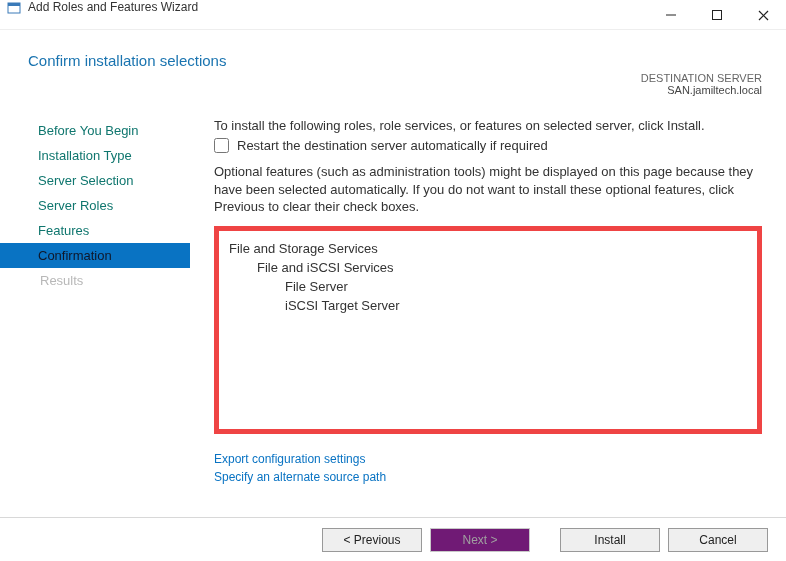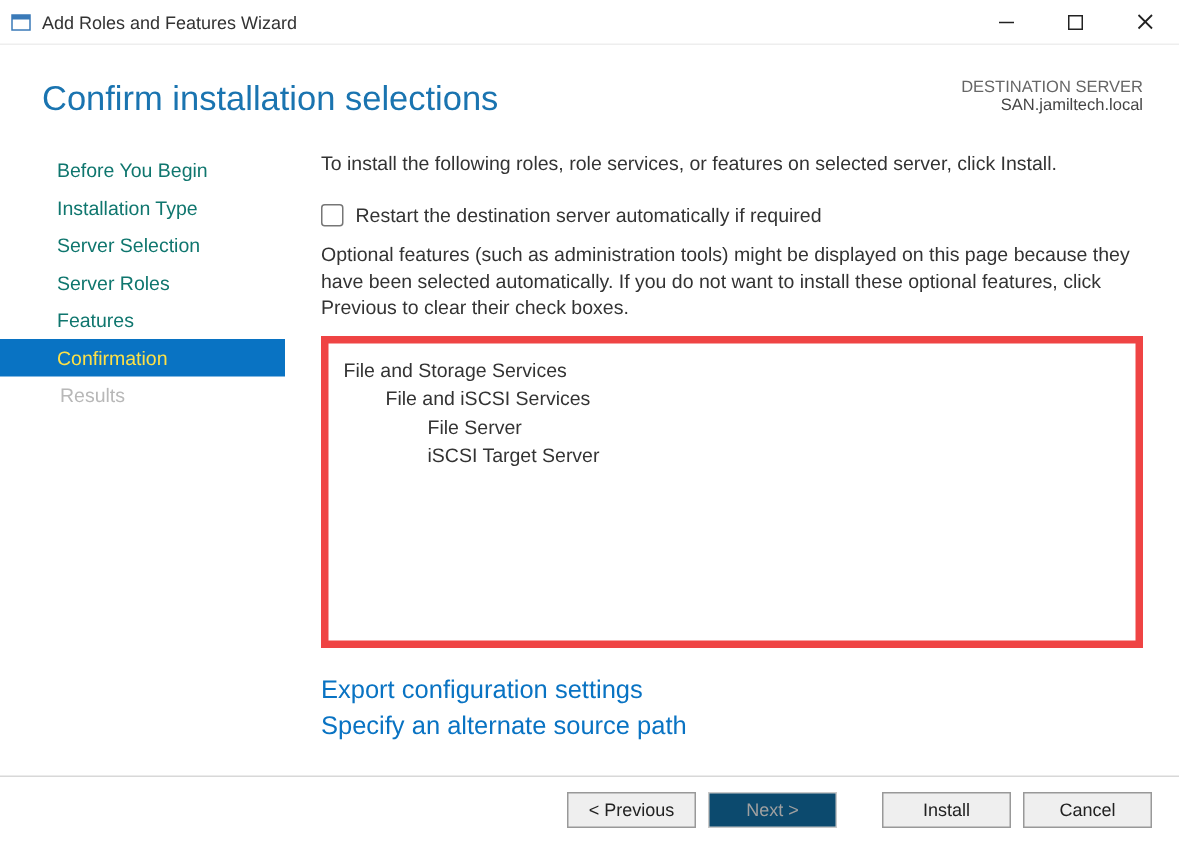--- a/index.html
+++ b/index.html
@@ -1,21 +1,21 @@
 <!DOCTYPE html>
 <html><head>
 <meta charset="utf-8">
 <style>
 * { margin: 0; padding: 0; box-sizing: border-box; font-family: "Segoe UI", Tahoma, sans-serif; }
 html, body { width: 786px; height: 561px; background: #fff; overflow: hidden; }
 
 .titlebar {
   height: 30px;
   display: flex;
-  align-items: center;
+  align-items: flex-start;
   padding: 0 0 0 6px;
   background: #fff;
   border-bottom: 1px solid #eee;
 }
 .titlebar .icon {
   width: 16px; height: 16px;
   margin-right: 6px;
   display: flex; align-items: center; justify-content: center;
 }
 .titlebar .title { font-size: 12px; color: #333; flex: 1; }
@@ -26,108 +26,108 @@
   font-size: 13px; color: #222;
 }
 .titlebar .winbtn svg { display: block; }
 
 .header {
   padding: 22px 24px 8px 28px;
   display: flex;
   align-items: flex-start;
 }
 .header h1 {
-  font-size: 23px;
+  font-size: 15px;
   font-weight: 300;
   color: #1a74b0;
   flex: 1;
 }
 .header .dest {
   text-align: right;
   font-size: 11px;
   color: #555;
 }
-.header .dest .label { color: #666; }
+.header .dest .label { color: #666; margin-top: 20px; }
 .header .dest .server { color: #444; }
 
 .body {
   display: flex;
   padding: 8px 0 0 0;
 }
 
 .sidebar {
   width: 190px;
   padding-top: 6px;
 }
 .sidebar .step {
   padding: 5px 12px 5px 38px;
   font-size: 13px;
   color: #0f766e;
   cursor: default;
 }
 .sidebar .step.selected {
   background: #0973c3;
-  color: #fde047;
+  color: #0f172a;
 }
 .sidebar .step.disabled { color: #b8b8b8; padding-left: 40px; }
 
 .main {
   flex: 1;
   padding: 6px 24px 0 24px;
   font-size: 13px;
   color: #333;
 }
-.main .intro { margin-bottom: 20px; }
+.main .intro { margin-bottom: 5px; }
 .restart-row { display: flex; align-items: center; margin-bottom: 10px; }
 .restart-row input { width: 15px; height: 15px; margin-right: 8px; accent-color: #0973c3; }
 .optional { margin-bottom: 10px; line-height: 1.35; }
 
 .listbox {
   border: 5px solid #ef4444;
   height: 208px;
   padding: 8px 10px;
   overflow: auto;
   font-size: 13px;
 }
 .listbox .lvl0 { padding-left: 0; }
 .listbox .lvl1 { padding-left: 28px; }
 .listbox .lvl2 { padding-left: 56px; }
 .listbox div { padding: 2px 0; }
 
 .links { margin-top: 18px; }
 .links a {
   display: block;
   color: #0973c3;
-  font-size: 17px;
+  font-size: 12px;
   text-decoration: none;
   margin-bottom: 4px;
 }
 
 .footer {
   position: absolute;
   bottom: 0; left: 0; right: 0;
   height: 44px;
   border-top: 1px solid #d8d8d8;
   display: flex;
   justify-content: flex-end;
   align-items: center;
   padding: 0 18px;
   gap: 8px;
 }
 .footer button {
-  width: 86px; height: 24px;
+  width: 100px; height: 24px;
   font-size: 12px;
   background: #efefef;
   border: 1px solid #999;
   color: #222;
 }
 .footer button:disabled {
   color: #a0a0a0;
   border-color: #c8c8c8;
-  background: #0c4a6e;
+  background: #701a75;
 }
 .footer .spacer { width: 14px; }
 </style>
 </head>
 <body>
 
 <div class="titlebar">
   <span class="icon">
     <svg width="14" height="14" viewBox="0 0 14 14">
       <rect x="1" y="2" width="12" height="10" fill="none" stroke="#3a7ab8" stroke-width="1"></rect>

